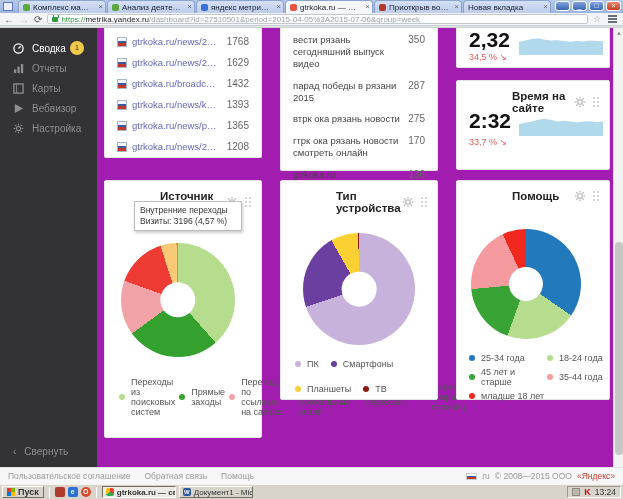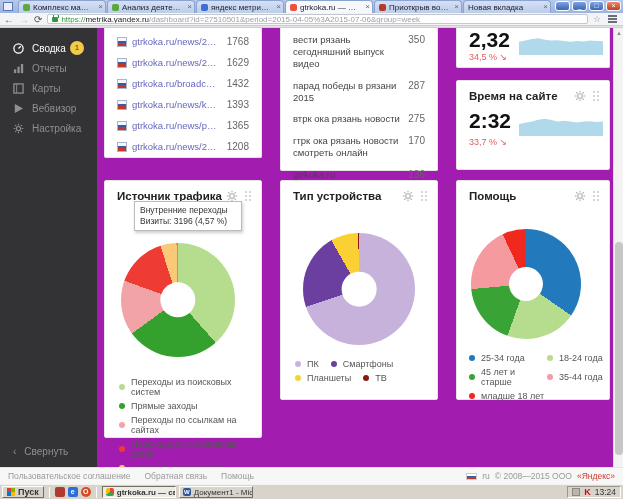--- a/index.html
+++ b/index.html
@@ -51,21 +51,21 @@
   .side-item.active { color:#fff; }
   .side-item svg { flex:0 0 auto; }
   .badge { position:absolute; left:70px; top:3px; width:14px; height:14px; border-radius:50%;
     color:#4a3b00; font-size:8px; line-height:14px; text-align:center; }
   .collapse { position:absolute; left:13px; top:418px; color:#8f8f92; font-size:10px; cursor:pointer; }
   .collapse .chev { margin-right:8px; }
 
   .main { position:absolute; left:97px; top:0; width:516px; height:439px; }
   .panel { position:absolute; background:#fff; border:1px solid #e4e4e4; border-radius:2px; }
   .panel.cut-top { border-top:none; border-radius:0 0 2px 2px; }
-  .phead { display:flex; align-items:center; padding:9px 10px 0 12px; }
+  .phead { display:flex; align-items:center; padding:9px 10px 0 12px;margin-left:43px; }
   .ptitle { font-weight:bold; font-size:11.5px; color:#222; flex:1; }
   .picons { display:flex; gap:7px; align-items:center; }
   .dots { width:2px; height:2px; background:#c6c6c6; border-radius:50%; margin-right:4px; margin-bottom:8px;
     box-shadow:0 4px 0 #c6c6c6,0 8px 0 #c6c6c6,4px 0 0 #c6c6c6,4px 4px 0 #c6c6c6,4px 8px 0 #c6c6c6; }
 
   
   .prow { display:flex; align-items:flex-start; padding:5px 12px 5px 12px; gap:5px; }
   .fav { width:10px; height:10px; margin-top:1px; flex:0 0 auto; border:1px solid #aab4c8;
     background:linear-gradient(#f5f7ff 0 34%,#3b5aa0 34% 67%,#c0392b 67% 100%); }
   .plink { font-size:9.5px; color:#6468bb; text-decoration:none; flex:1; white-space:nowrap; overflow:hidden; text-overflow:ellipsis; }
@@ -76,21 +76,21 @@
 
   
   .bignum { position:absolute; left:12px; font-size:21px; font-weight:bold; color:#111; }
   .delta { position:absolute; left:12px; font-size:9px; }
   .spark { position:absolute; width:84px; height:24px; }
 
   
   .pie { position:absolute; border-radius:50%; }
   .pie::after { content:""; position:absolute; left:50%; top:50%; width:31%; height:31%;
     transform:translate(-50%,-50%); background:#fff; border-radius:50%; }
-  .legend-col { position:absolute; display:flex; flex-direction:column; gap:4px; }
+  .legend-col { position:absolute; display:flex; flex-direction:row; gap:4px; }
   .litem { display:flex; align-items:center; gap:6px; font-size:9px; color:#555; }
   .ldot { width:6px; height:6px; border-radius:50%; flex:0 0 auto; }
 
   .tooltip { position:absolute; left:37px; top:173px; width:108px; background:#fff;
     border:1px solid #bbb; box-shadow:1px 2px 3px rgba(0,0,0,.2); padding:3px 5px; z-index:5; }
   .tooltip div { font-size:8.5px; color:#333; line-height:1.3; }
 
   
   .vscroll { position:absolute; left:613px; top:0; width:10px; height:439px; background:#f3f3f3; border-left:1px solid #e0e0e0; }
   .varrow { position:absolute; left:0; top:0; width:10px; height:10px; font-size:6px; color:#8a8a8a; text-align:center; line-height:10px; }
@@ -411,21 +411,21 @@
                   <line x1="3" y1="3" x2="4.7" y2="4.7"></line>
                   <line x1="11.3" y1="11.3" x2="13" y2="13"></line>
                   <line x1="13" y1="3" x2="11.3" y2="4.7"></line>
                   <line x1="4.7" y1="11.3" x2="3" y2="13"></line>
                 </g>
               </svg>
             <span class="dots"></span>
           </span>
         </div>
         <div class="pie" style="left: 22px; top: 52px; width: 112px; height: 112px; background: conic-gradient(rgb(199, 178, 220) 0%, rgb(199, 178, 220) 69.8%, rgb(106, 63, 160) 69.8%, rgb(106, 63, 160) 91.8%, rgb(251, 208, 51) 91.8%, rgb(251, 208, 51) 99.8%, rgb(139, 26, 16) 99.8%, rgb(139, 26, 16) 100%);"></div>
-        <div style="position:absolute; left:14px; top:178px; display:flex; flex-wrap:wrap; gap:4px 12px; width:136px;">
+        <div style="position:absolute; left:14px; top:178px; display:flex; flex-wrap:wrap; gap:15px 12px; width:136px;">
           <div class="litem">
               <span class="ldot" style="background: rgb(199, 178, 220);"></span>
               <span>ПК</span>
             </div>
           <div class="litem">
               <span class="ldot" style="background: rgb(106, 63, 160);"></span>
               <span>Смартфоны</span>
             </div>
           <div class="litem">
               <span class="ldot" style="background: rgb(251, 208, 51);"></span>

